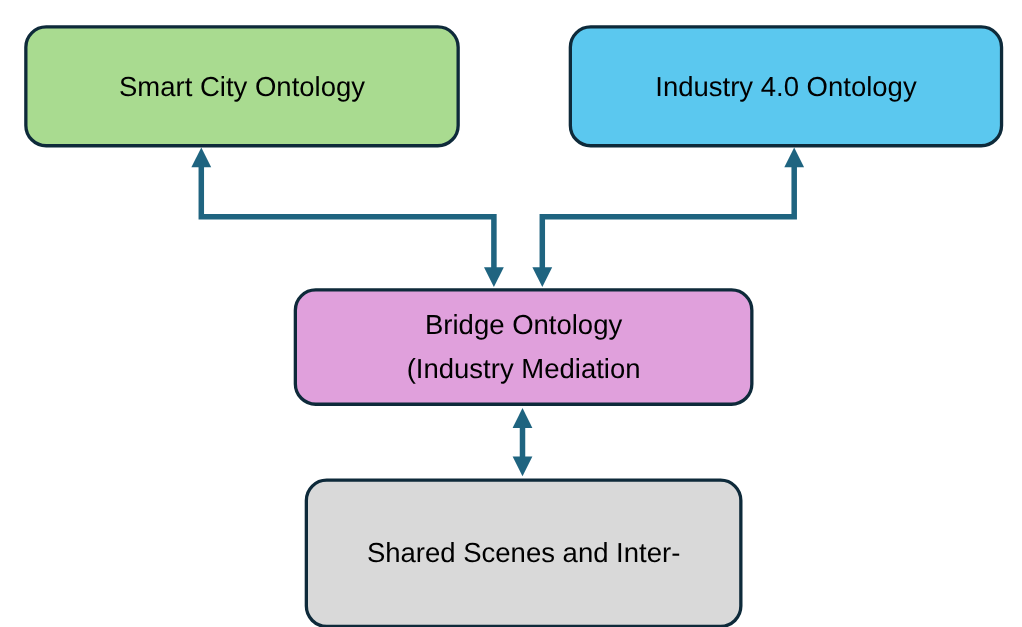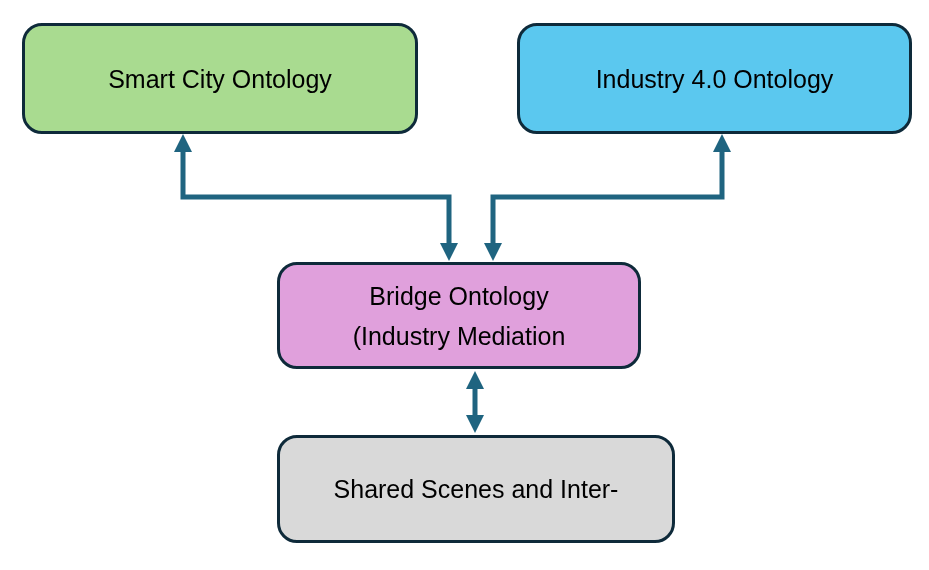--- a/index.html
+++ b/index.html
@@ -33,22 +33,22 @@
     align-items: center;
     justify-content: center;
     text-align: center;
     font-weight: normal;
     font-size: 25px;
     line-height: 40px;
     color: #000000;
   }
   #node-smart-city   { left: 22px;  top: 23px;  width: 396px; height: 111px; }
   #node-industry-40  { left: 517px; top: 23px;  width: 395px; height: 111px; }
-  #node-bridge       { left: 277px; top: 262px; width: 364px; height: 107px; }
-  #node-shared       { left: 277px; top: 435px; width: 398px; height: 108px; }
+  #node-bridge       { left: 267px; top: 262px; width: 418px; height: 107px; }
+  #node-shared       { left: 277px; top: 435px; width: 398px; height: 136px; }
   .node .line {
     display: block;
     white-space: nowrap;
   }
 </style>
 </head>
 <body>
 
 <div class="canvas">
 

